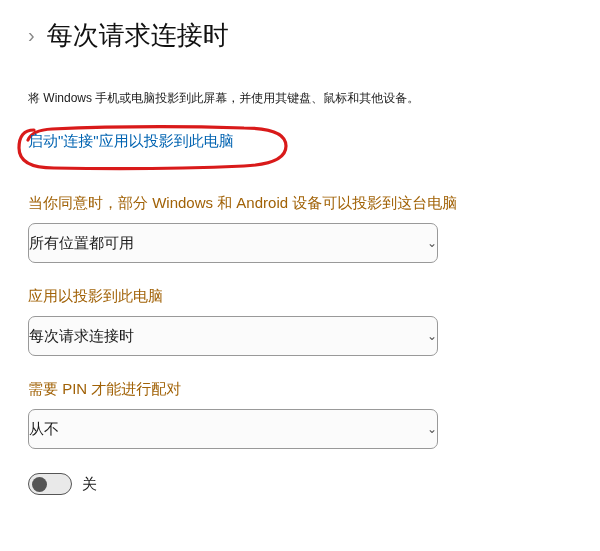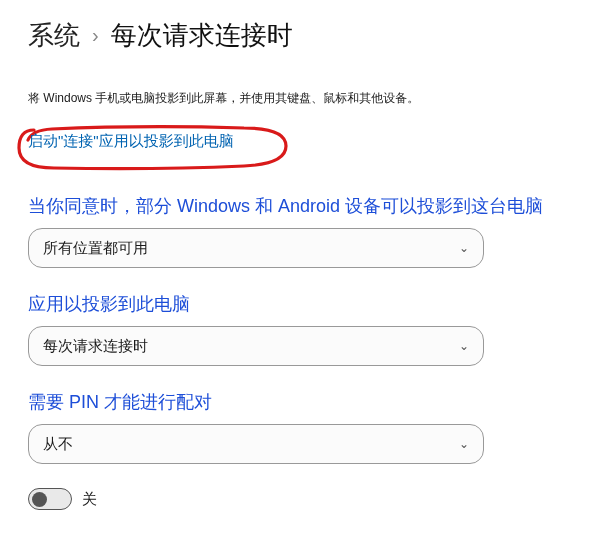--- a/index.html
+++ b/index.html
@@ -49,35 +49,35 @@
       left: -14px;
       top: -12px;
       pointer-events: none;
       z-index: 1;
     }
     .field {
       margin-top: 14px;
       margin-bottom: 24px;
     }
     .field-label {
-      font-size: 18px;
-      color: #1d4ed8;
+      font-size: 15px;
+      color: #a16207;
       margin-bottom: 10px;
       display: block;
     }
     .select {
-      width: 456px;
+      width: 410px;
       height: 40px;
       border: 1px solid #999;
       background: #fbfbfb;
-      border-radius: 14px;
+      border-radius: 7px;
       display: flex;
       align-items: center;
       justify-content: space-between;
-      padding: 0 14px;
+      padding: 0 0;
       font-size: 15px;
       color: #1a1a1a;
       cursor: pointer;
     }
     .select .chev {
       color: #555;
       font-size: 12px;
     }
     .toggle-row {
       display: flex;
@@ -105,21 +105,20 @@
     }
     .toggle-label {
       font-size: 15px;
       color: #1a1a1a;
     }
   </style>
 </head>
 <body>
 
 <div class="breadcrumb">
-  <span class="parent">系统</span>
   <span class="chevron">›</span>
   <span class="current">每次请求连接时</span>
 </div>
 
 <p class="desc">将 Windows 手机或电脑投影到此屏幕，并使用其键盘、鼠标和其他设备。</p>
 
 <div class="link-wrap">
   <svg class="hand-circle" width="290" height="60" viewBox="0 0 290 60">
     <path d="M 20 10 Q 5 10 5 28 Q 5 48 40 48 Q 140 50 230 46 Q 272 44 272 26 Q 272 8 230 8 Q 130 5 38 9 Q 18 10 14 20" stroke="#d91a1a" stroke-width="3.2" fill="none" stroke-linecap="round" stroke-linejoin="round"></path>
   </svg>

